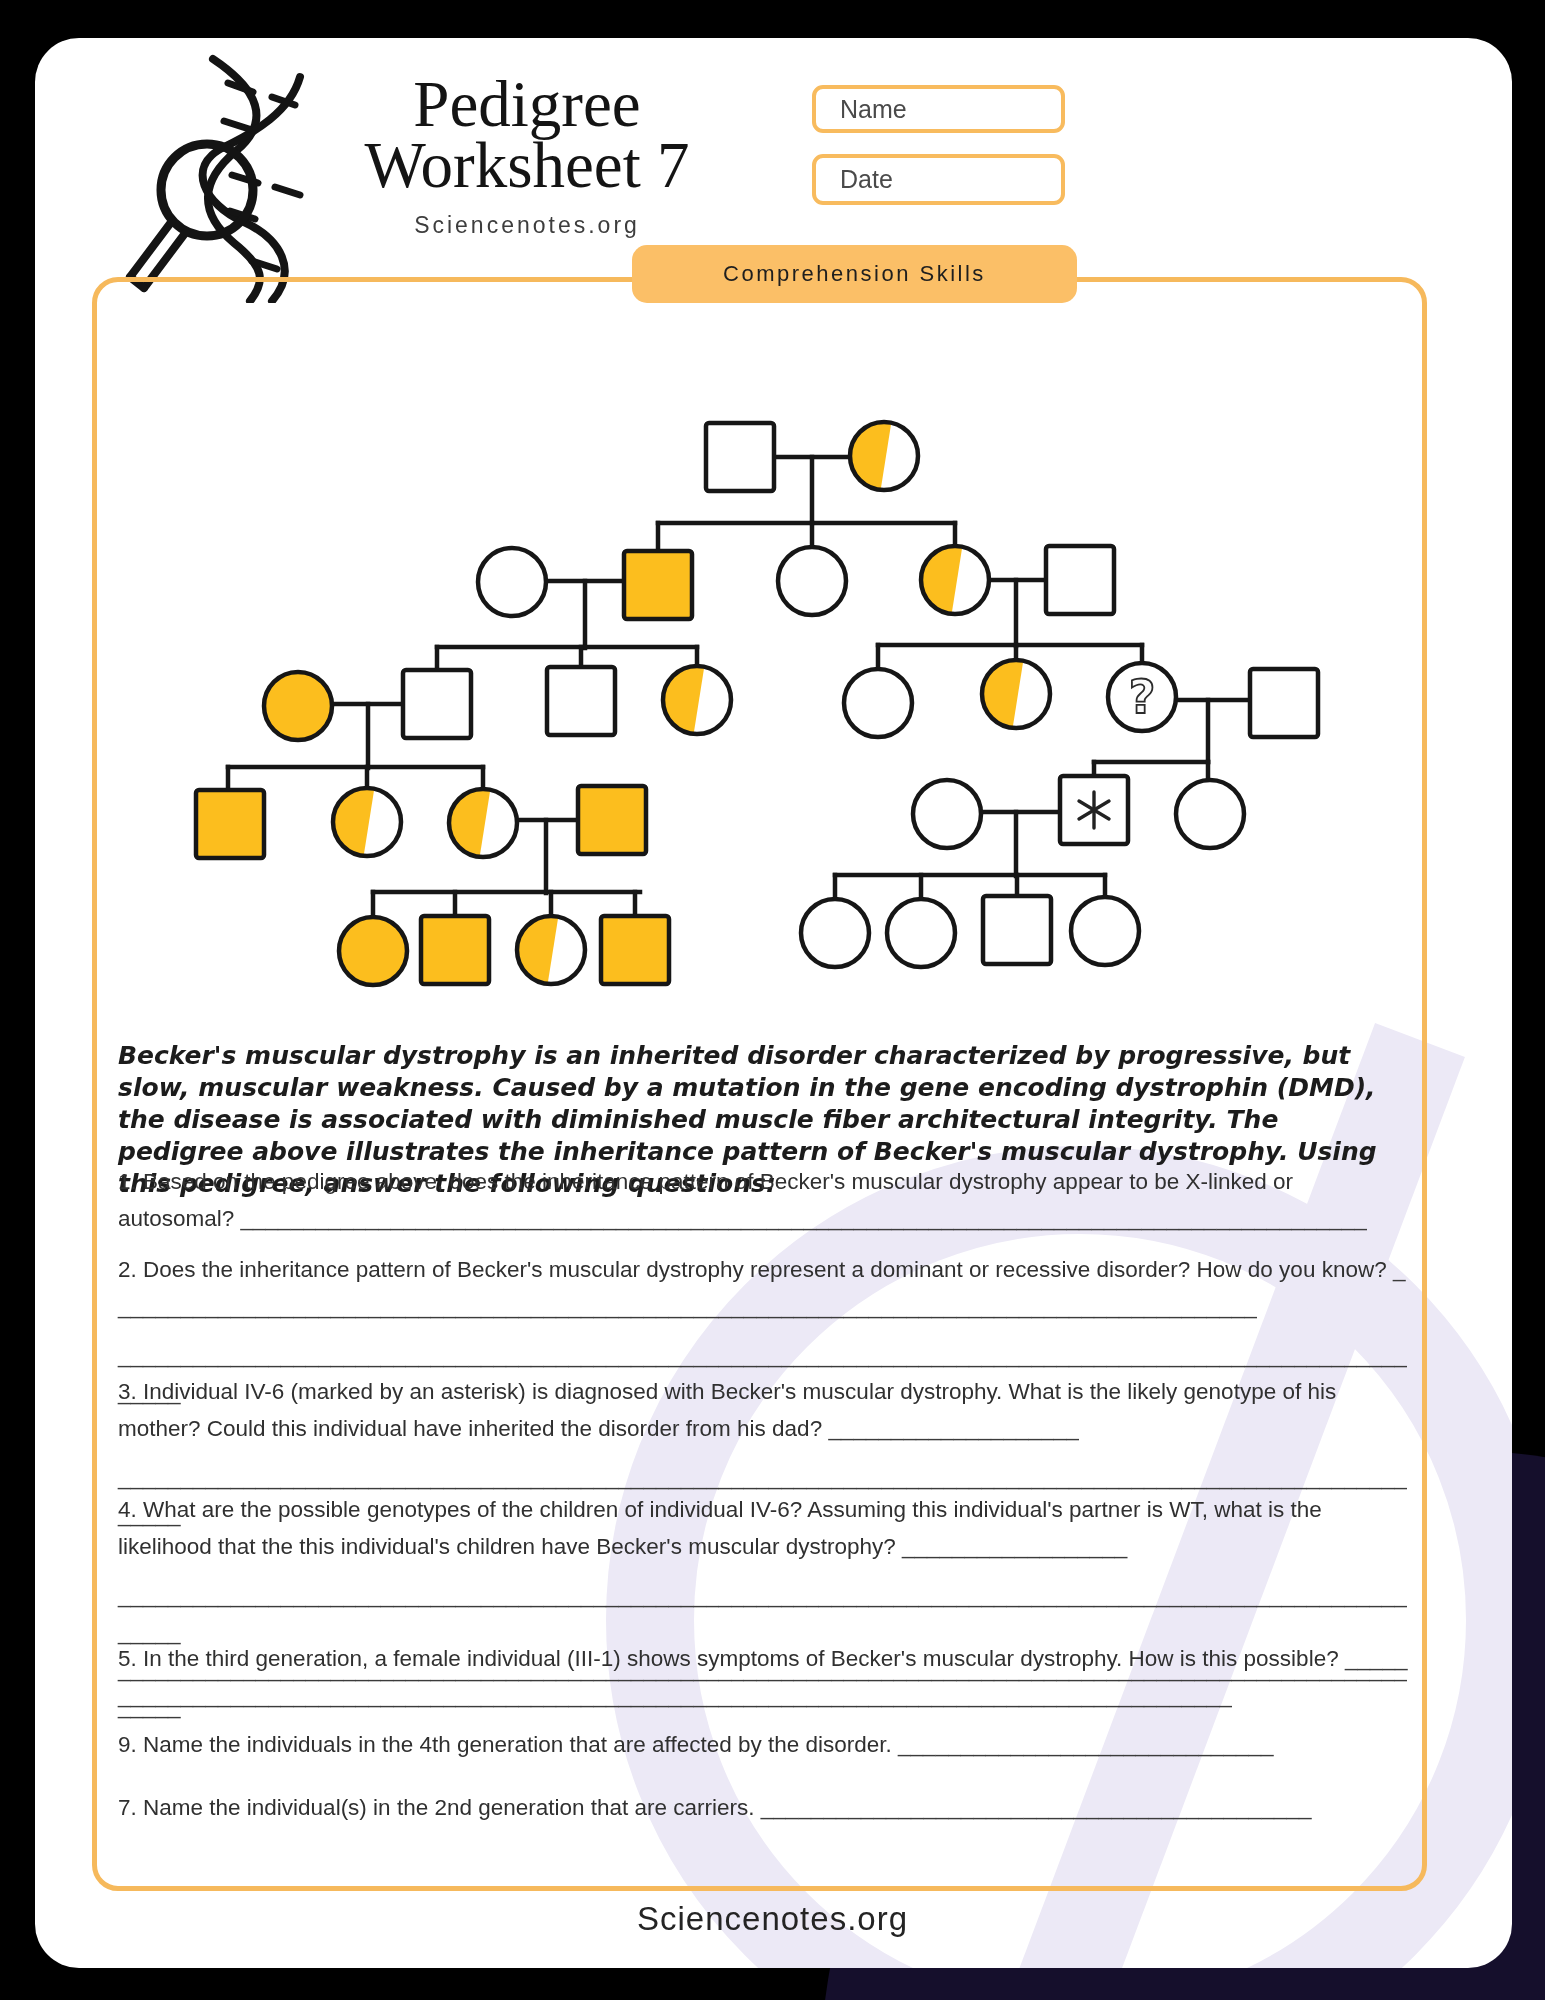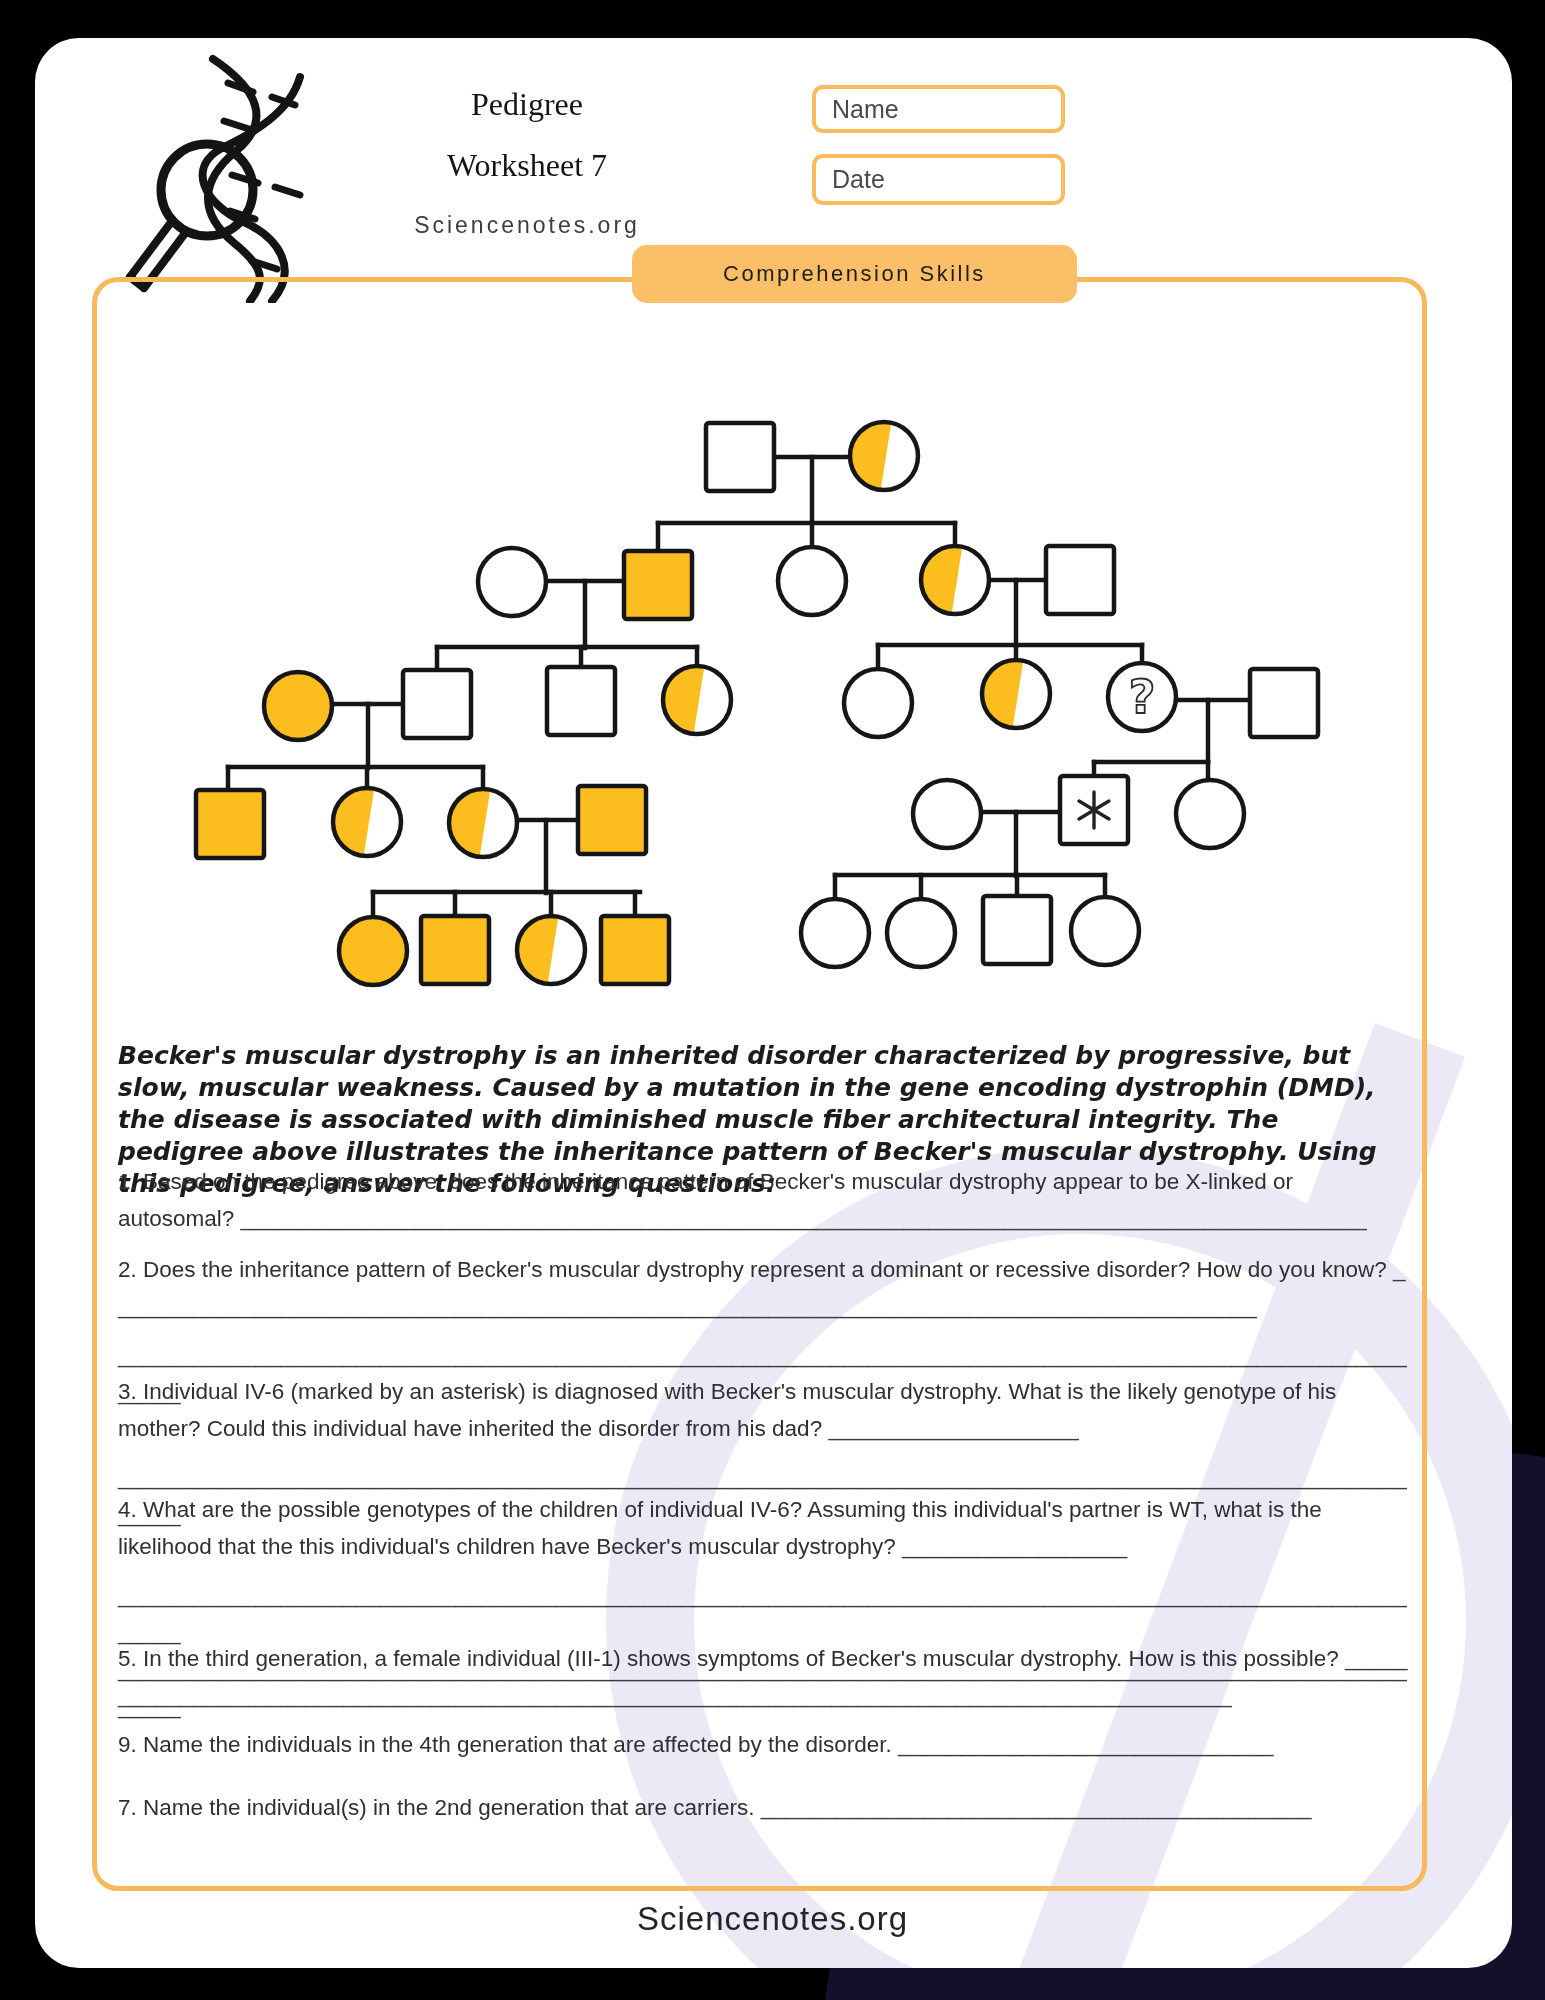--- a/index.html
+++ b/index.html
@@ -8,27 +8,27 @@
           overflow:hidden; font-family:"Liberation Sans", sans-serif; margin:0 auto; }
   .navy-blob { position:absolute; left:820px; top:1450px; width:1260px; height:1260px;
                border-radius:50%; background:#150f2c; }
   .card { position:absolute; left:35px; top:38px; width:1477px; height:1930px;
           background:#ffffff; border-radius:44px; }
   .card-clip { position:absolute; left:35px; top:38px; width:1477px; height:1930px;
                border-radius:44px; overflow:hidden; }
   .abs { position:absolute; }
 
   .title { left:327px; top:74px; width:400px; text-align:center;
-           font-family:"Liberation Serif", serif; font-size:32px; line-height:61px;
+           font-family:"Liberation Serif", serif; font-size:65px; line-height:61px;
            color:#141414; font-weight:500; }
   .site-small { left:327px; top:212px; width:400px; text-align:center;
                 font-size:23px; letter-spacing:3px; color:#3d3d3d; }
 
   .field { left:812px; width:253px; background:#fff; border:4px solid #f8bb5e;
-           border-radius:11px; display:flex; align-items:center; padding-left:16px;
+           border-radius:11px; display:flex; align-items:center; padding-left:24px;
            font-size:25px; color:#4a4a4a; }
   .field.name { top:85px; height:48px; }
   .field.date { top:154px; height:51px; }
 
   .tab { left:632px; top:245px; width:445px; height:58px; background:#fbbf67;
          border-radius:15px; display:flex; align-items:center; justify-content:center;
          font-size:22px; letter-spacing:2.5px; color:#1e1e1e; z-index:3; }
   .content-box { left:92px; top:277px; width:1335px; height:1614px;
                  border:5px solid #f6b95c; border-radius:26px; z-index:2; }
 

